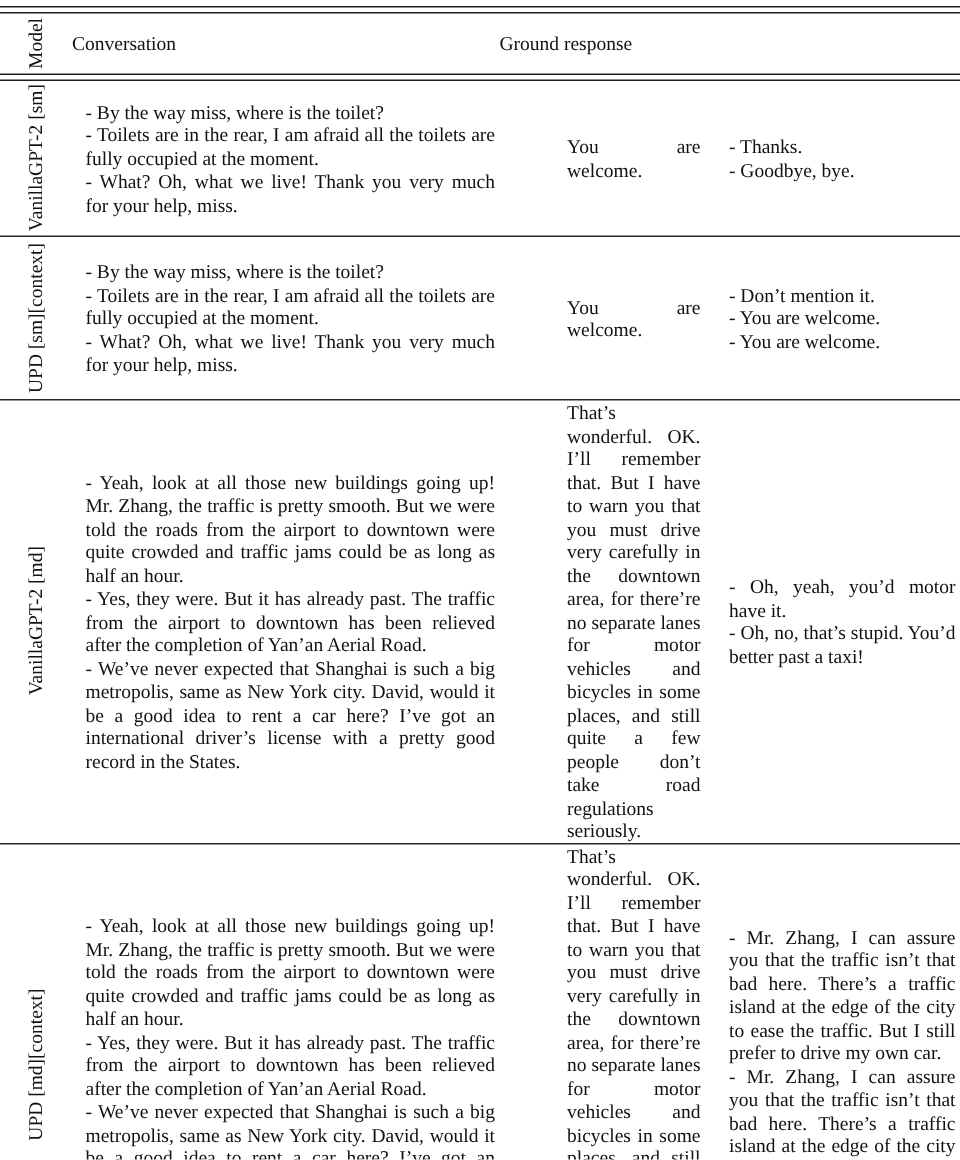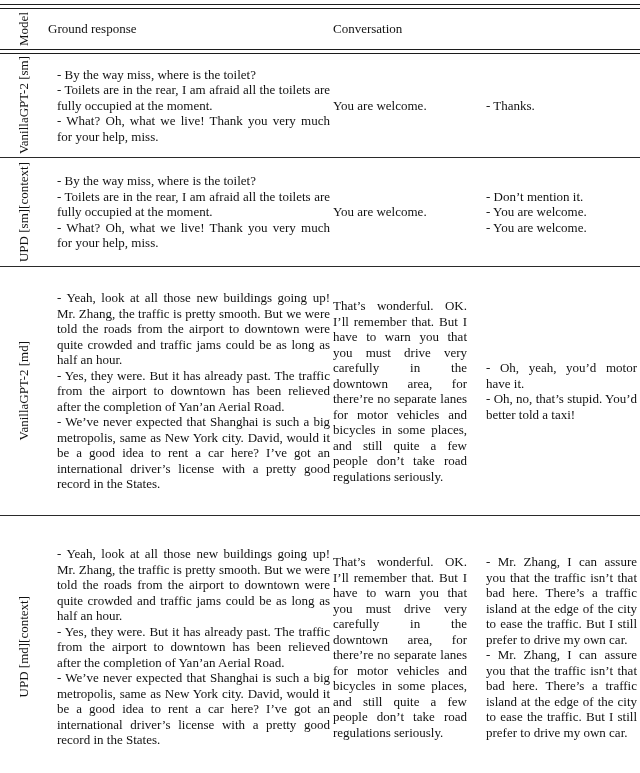--- a/index.html
+++ b/index.html
@@ -46,21 +46,21 @@
   }
   .model-cell {
     align-items: center;
   }
   .rotated {
     writing-mode: vertical-rl;
     transform: rotate(180deg);
     white-space: nowrap;
   }
   .conv-cell { padding-left: 9px; padding-right: 3px; }
-  .ground-cell { padding-right: 19px; }
+  .ground-cell { padding-right: 19px; margin-left: 45px; }
   .gen-cell { padding-right: 3px; }
   .cell p {
     margin: 0;
     text-align: justify;
     hyphens: auto;
     -webkit-hyphens: auto;
   }
   .header-cell {
     display: flex;
     flex-direction: column;
@@ -73,43 +73,44 @@
 
 <div class="page">
 
   <div class="rule-double"></div>
 
   <div class="trow header-row">
     <div class="header-cell model-cell">
       <span class="rotated">Model</span>
     </div>
     <div class="header-cell">
-      <span>Ground response</span>
+      <span>Conversation</span>
     </div>
     <div class="header-cell">
-      <span>Conversation</span>
+      <span>Ground response</span>
     </div>
   </div>
 
   <div class="rule-double"></div>
 
   <div class="trow row-0">
     <div class="cell model-cell">
       <span class="rotated">VanillaGPT-2 [sm]</span>
     </div>
     <div class="cell conv-cell">
       <p>- By the way miss, where is the toilet?</p>
       <p>- Toilets are in the rear, I am afraid all the toilets are fully occupied at the moment.</p>
       <p>- What? Oh, what we live! Thank you very much for your help, miss.</p>
     </div>
     <div class="cell ground-cell">
       <p>You are welcome.</p>
     </div>
     <div class="cell gen-cell">
       <p>- Thanks.</p>
+      <p>- Goodbye, bye.</p>
     </div>
   </div>
 
   <div class="rule-single"></div>
 
   <div class="trow row-1">
     <div class="cell model-cell">
       <span class="rotated">UPD [sm][context]</span>
     </div>
     <div class="cell conv-cell">
@@ -136,21 +137,21 @@
     <div class="cell conv-cell">
       <p>- Yeah, look at all those new buildings going up! Mr. Zhang, the traffic is pretty smooth. But we were told the roads from the airport to downtown were quite crowded and traffic jams could be as long as half an hour.</p>
       <p>- Yes, they were. But it has already past. The traffic from the airport to downtown has been relieved after the completion of Yan’an Aerial Road.</p>
       <p>- We’ve never expected that Shanghai is such a big metropolis, same as New York city. David, would it be a good idea to rent a car here? I’ve got an international driver’s license with a pretty good record in the States.</p>
     </div>
     <div class="cell ground-cell">
       <p>That’s wonderful. OK. I’ll remember that. But I have to warn you that you must drive very carefully in the downtown area, for there’re no separate lanes for motor vehicles and bicycles in some places, and still quite a few people don’t take road regulations seriously.</p>
     </div>
     <div class="cell gen-cell">
       <p>- Oh, yeah, you’d motor have it.</p>
-      <p>- Oh, no, that’s stupid. You’d better told a taxi!</p>
+      <p>- Oh, no, that’s stupid. You’d better past a taxi!</p>
     </div>
   </div>
 
   <div class="rule-single"></div>
 
   <div class="trow row-3">
     <div class="cell model-cell">
       <span class="rotated">UPD [md][context]</span>
     </div>
     <div class="cell conv-cell">

